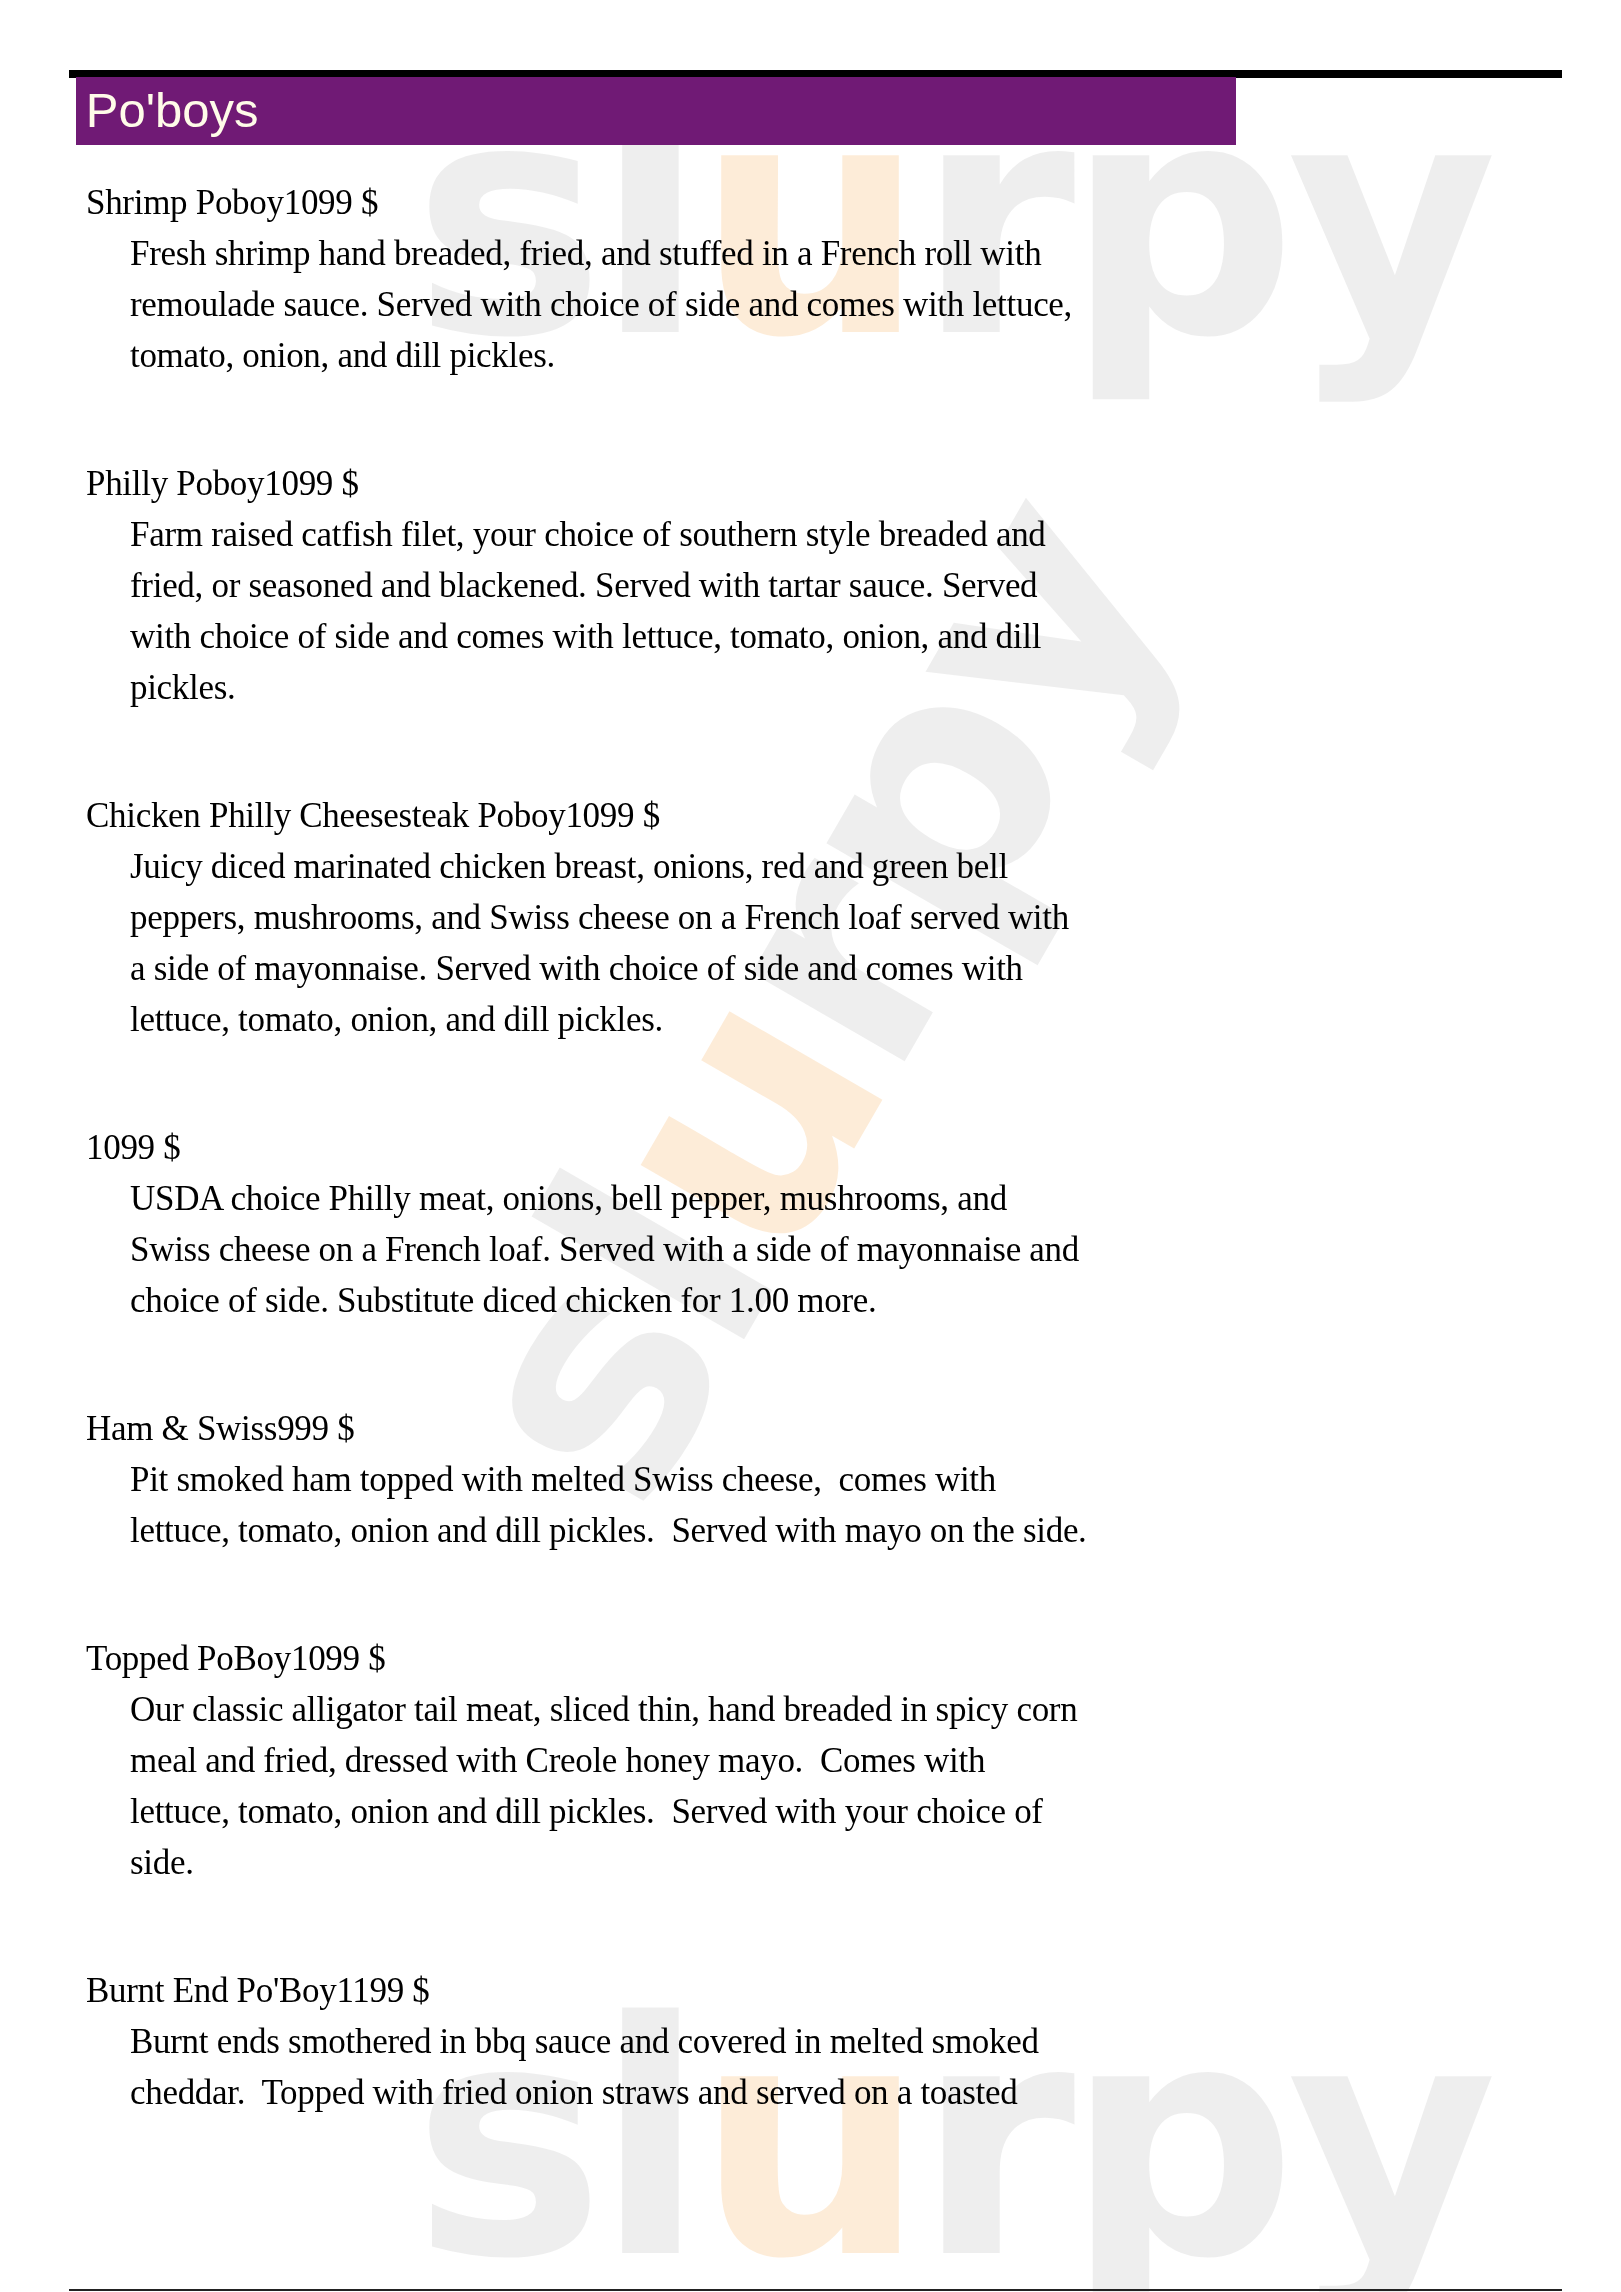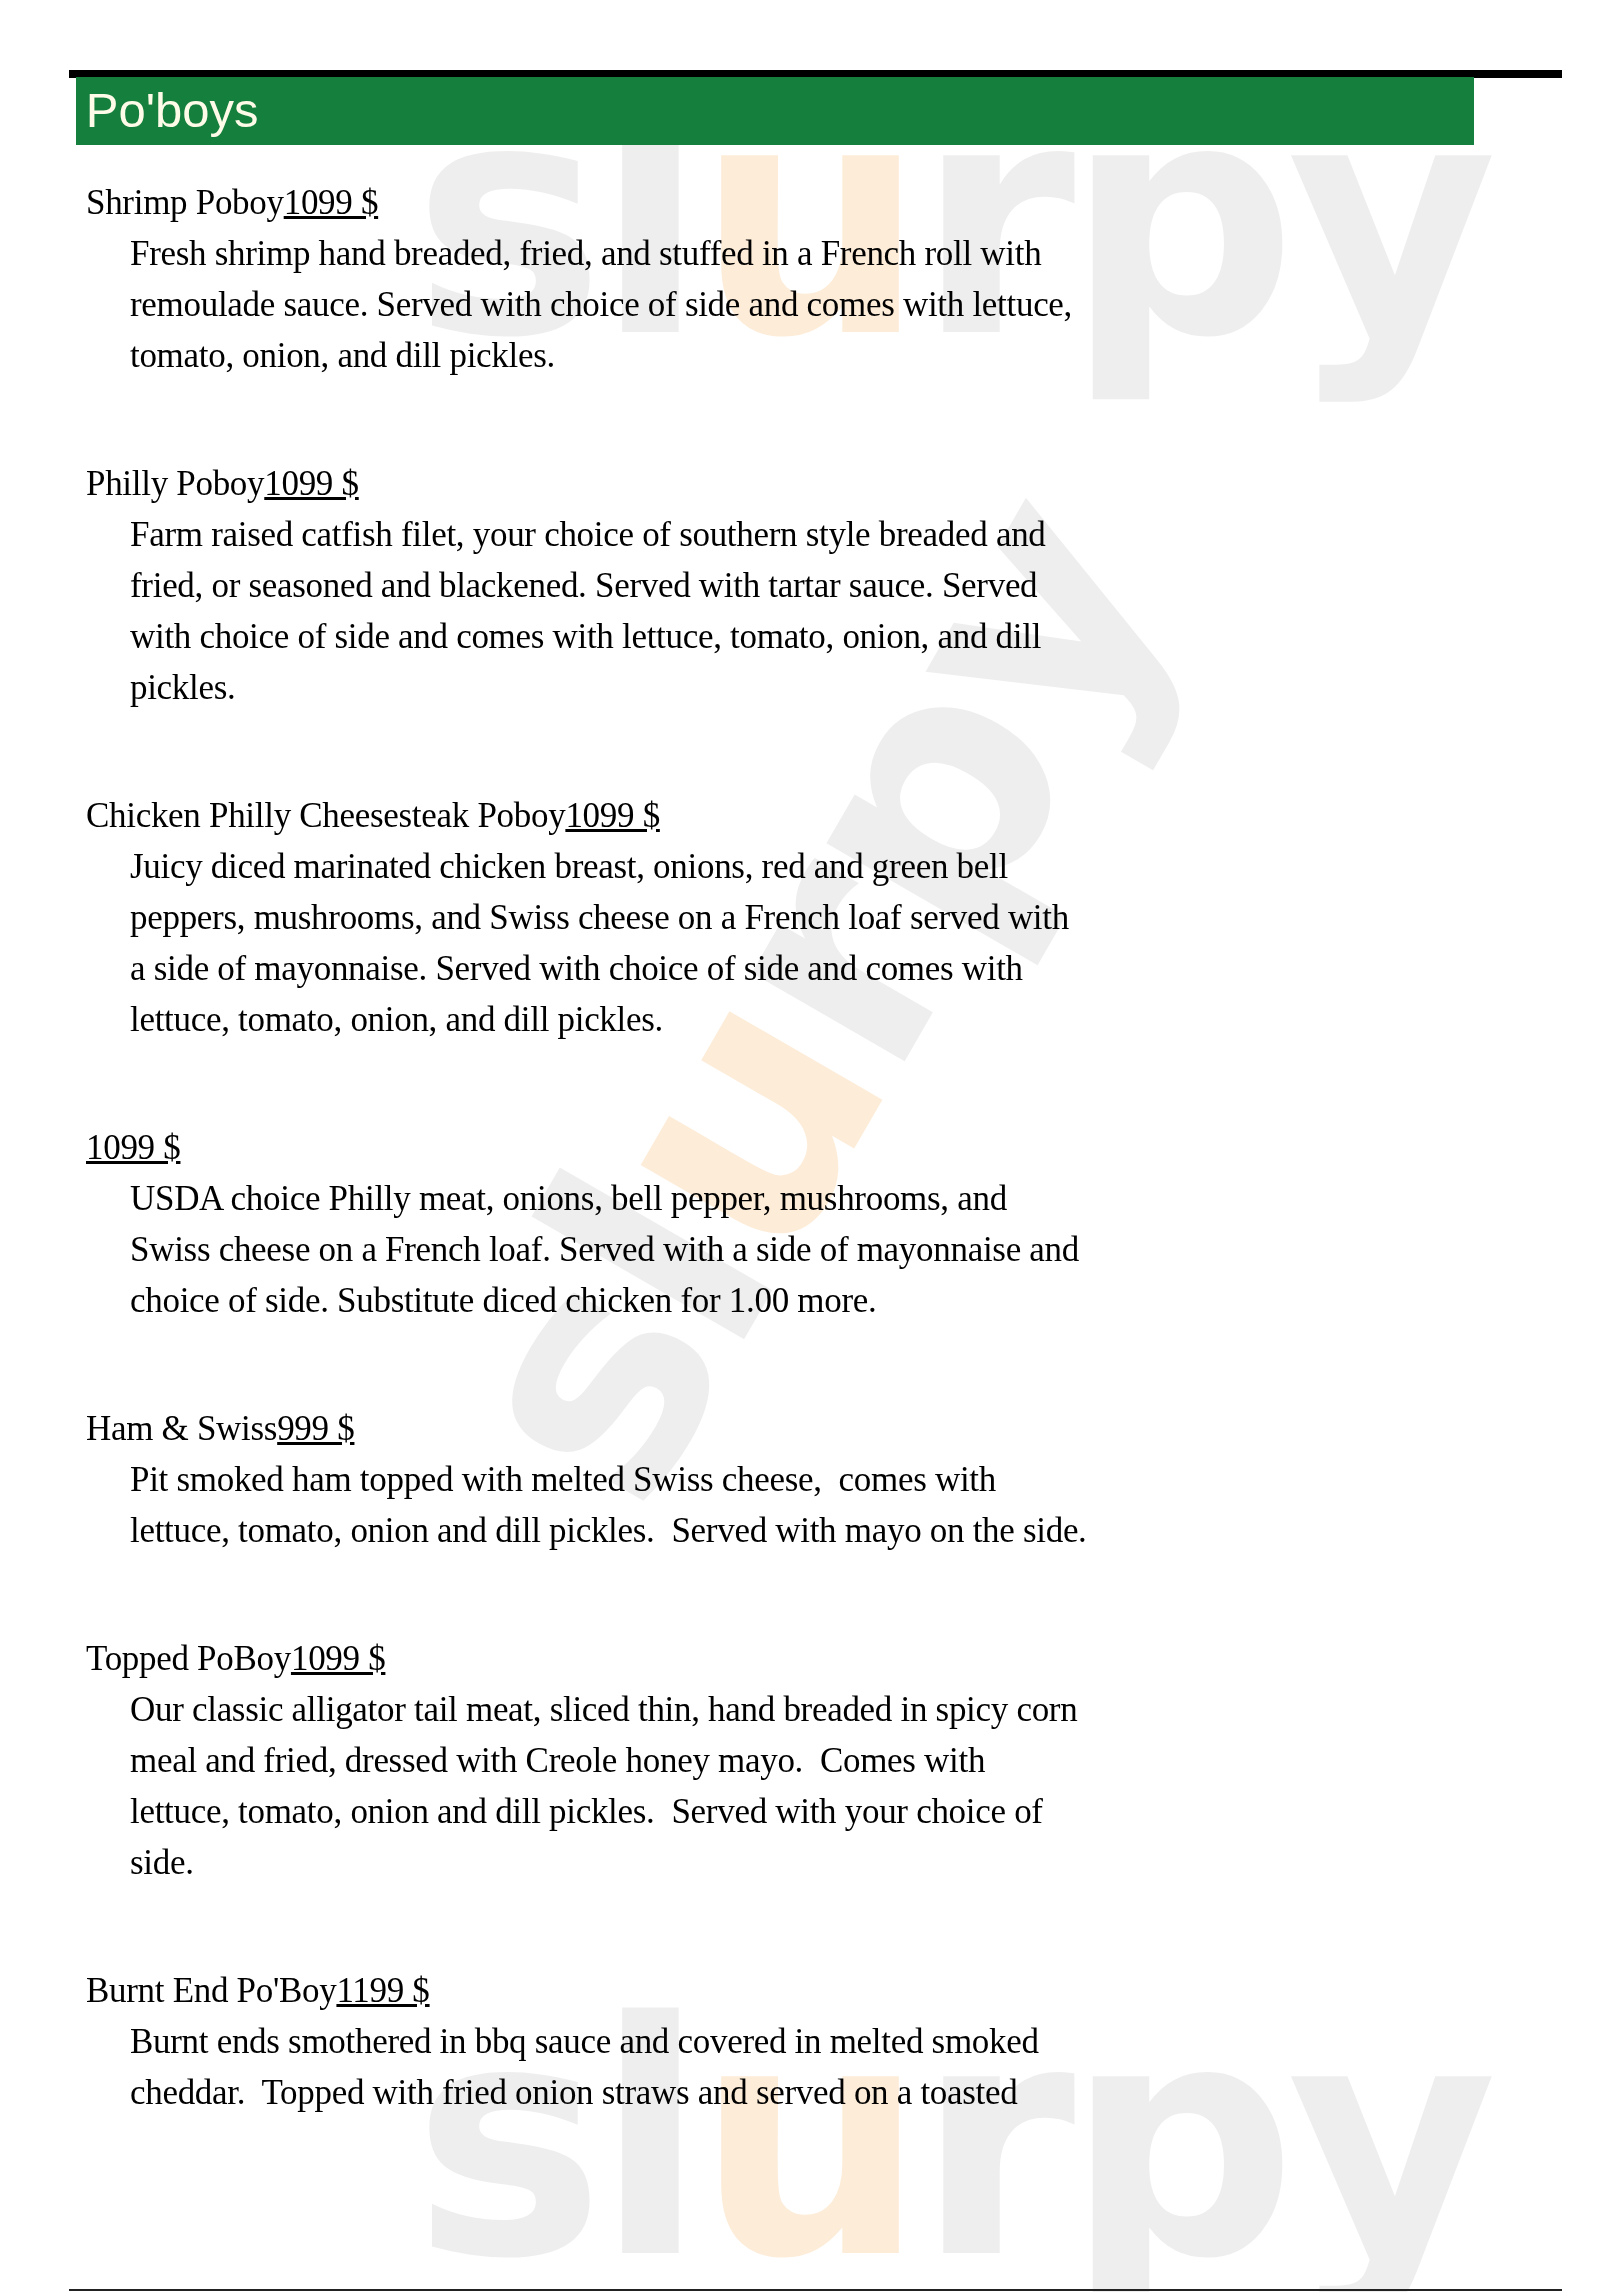--- a/index.html
+++ b/index.html
@@ -19,35 +19,35 @@
     font-family: "DejaVu Sans", sans-serif; font-weight: bold;
     font-size: 323px; letter-spacing: -9.8px; line-height: 1;
     color: rgba(150,150,150,0.16);
   }
   .wm-text .u { color: rgba(245,150,40,0.18); }
   .top-rule {
     position: absolute; left: 69px; top: 70px; width: 1493px; height: 7.8px;
     background: #000; z-index: 1;
   }
   .section-header {
-    position: absolute; left: 76px; top: 77px; width: 1398px; height: 68px;
-    background: #15803d; z-index: 1;
+    position: absolute; left: 76px; top: 77px; width: 1160px; height: 68px;
+    background: #701a75; z-index: 1;
   }
   .section-title {
     position: absolute; left: 9.8px; top: 3.9px;
     font-family: "Liberation Sans", sans-serif; font-size: 49px; line-height: 59px;
     color: #fffbe9;
   }
   .menu { position: absolute; left: 86px; top: 177px; width: 1294px; z-index: 2; }
   .item { position: relative; margin-bottom: 77px; }
   .item-row { display: flex; justify-content: flex-start; }
   .item-name, .item-price, .item-desc {
     font-size: 35px; line-height: 51px; letter-spacing: -0.3px;
   }
-  .item-price { text-align: right; white-space: nowrap; text-decoration: underline; }
+  .item-price { text-align: right; white-space: nowrap; }
   .item-desc { width: 1176px; white-space: pre-wrap; margin-left: 44px; }
   .bottom-rule {
     position: absolute; left: 69px; top: 2289px; width: 1493px; height: 2px;
     background: #222; z-index: 1;
   }
 </style>
 </head>
 <body>
 
 <div class="watermark">

